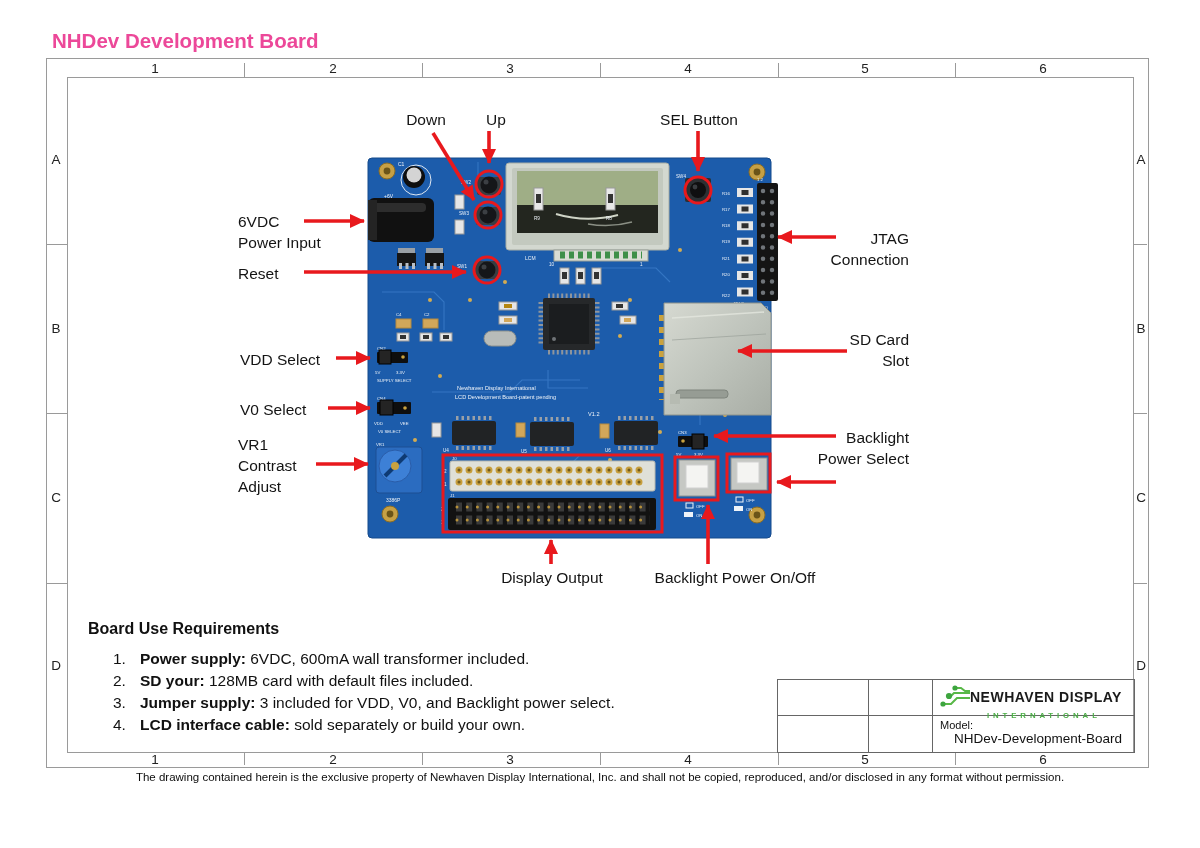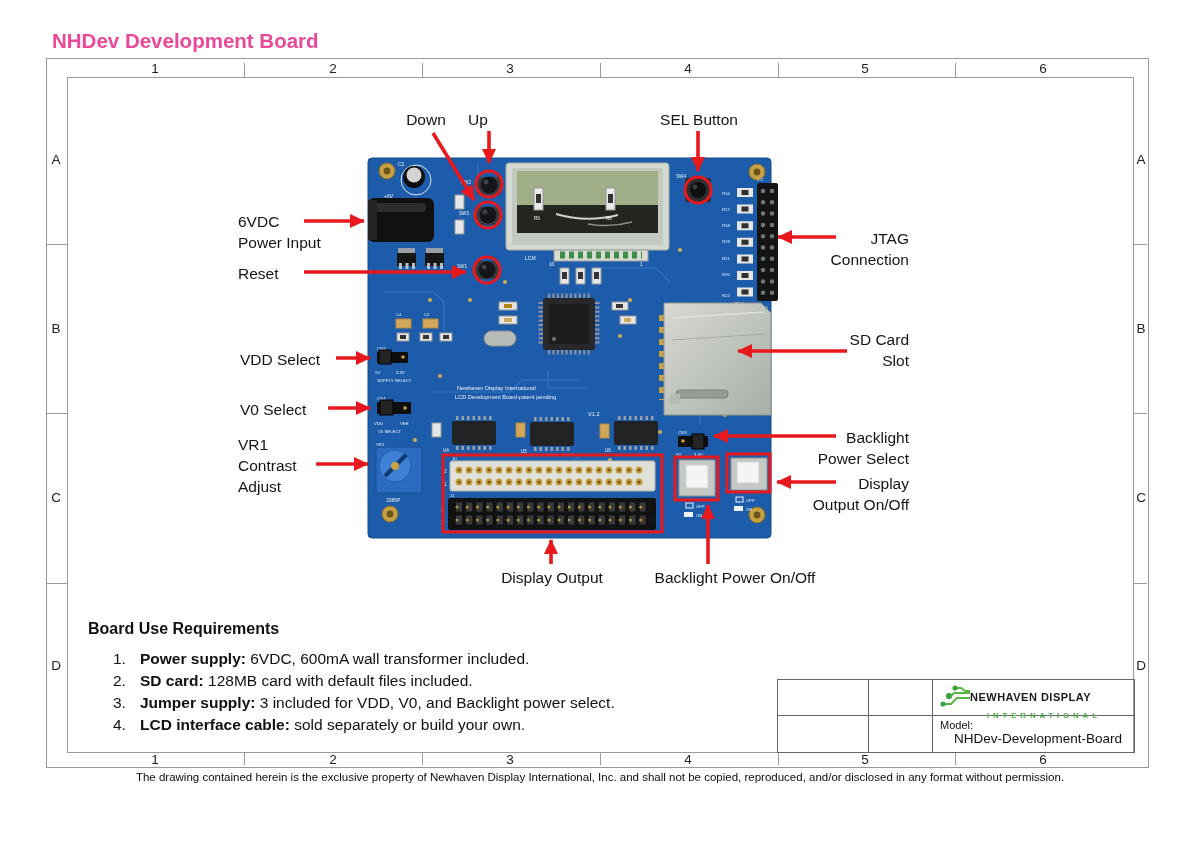--- a/index.html
+++ b/index.html
@@ -20,21 +20,21 @@
   .req-list{position:absolute;left:113px;top:648px;font-size:15.5px;line-height:22px;}
   .req-item{display:flex;}
   .req-num{width:27px;}
   .req-lead{font-weight:bold;white-space:pre;}
   .req-rest{white-space:pre;}
   .tblock{position:absolute;left:777px;top:679px;width:356px;height:72px;border:1px solid #666;}
   .tb-v{position:absolute;top:0;width:1px;height:100%;background:#666;}
   .tb-h{position:absolute;left:0;top:35px;width:100%;height:1px;background:#666;}
   .logo-wrap{position:absolute;left:160px;top:3px;width:194px;height:30px;}
   .logo-row{display:flex;align-items:center;}
-  .brand1{font-size:11px;font-weight:bold;letter-spacing:.5px;color:#1a1a1a;}
+  .brand1{font-size:14px;font-weight:bold;letter-spacing:.5px;color:#1a1a1a;}
   .brand2{font-size:7.8px;font-weight:bold;letter-spacing:3.9px;color:#4cae47;margin-left:49px;margin-top:1px;}
   .model-label{position:absolute;left:162px;top:39px;font-size:11px;}
   .model-value{position:absolute;left:176px;top:51px;font-size:13.5px;}
   .footer{position:absolute;left:50px;right:50px;top:771px;text-align:center;font-size:11.5px;color:#0d0d0d;}
   .ss{fill:#eef3f9;font-family:"Liberation Sans",sans-serif;}
   .s4{font-size:4.3px;}.s45{font-size:4.6px;}.s5{font-size:5px;}.s55{font-size:5.6px;}
 </style>
 </head>
 <body>
 
@@ -406,51 +406,49 @@
       <line x1="836" y1="482" x2="777" y2="482" marker-end="url(#ah)"></line>
       <line x1="551" y1="564" x2="551" y2="540" marker-end="url(#ah)"></line>
       <line x1="708" y1="564" x2="708" y2="505" marker-end="url(#ah)"></line>
       <line x1="336" y1="358" x2="370" y2="358" marker-end="url(#ah)"></line>
       <line x1="328" y1="408" x2="370" y2="408" marker-end="url(#ah)"></line>
       <line x1="316" y1="464" x2="368" y2="464" marker-end="url(#ah)"></line>
     </g>
   </svg>
 
   <div class="lbl c" style="left:386px;top:109px;width:80px;">Down</div>
-  <div class="lbl c" style="left:443px;top:109px;width:70px;">Up</div>
+  <div class="lbl c" style="left:461px;top:109px;width:70px;">Up</div>
   <div class="lbl c" style="left:629px;top:109px;width:140px;">SEL Button</div>
   <div class="lbl" style="left:238px;top:211px;">6VDC
 Power Input</div>
   <div class="lbl" style="left:238px;top:263px;">Reset</div>
   <div class="lbl r" style="left:789px;top:228px;width:120px;">JTAG
 Connection</div>
   <div class="lbl r" style="left:789px;top:329px;width:120px;">SD Card
 Slot</div>
   <div class="lbl r" style="left:759px;top:427px;width:150px;">Backlight
 Power Select</div>
-  <div class="lbl r" style="left:759px;top:473px;width:150px;">Display
-Output On/Off</div>
   <div class="lbl c" style="left:472px;top:567px;width:160px;text-align:center;">Display Output</div>
   <div class="lbl c" style="left:635px;top:567px;width:200px;">Backlight Power On/Off</div>
   <div class="lbl" style="left:240px;top:349px;">VDD Select</div>
   <div class="lbl" style="left:240px;top:399px;">V0 Select</div>
   <div class="lbl" style="left:238px;top:434px;">VR1
 Contrast
 Adjust</div>
 
   <div class="req-head">Board Use Requirements</div>
   <div class="req-list">
     <div class="req-item">
       <span class="req-num">1.</span>
         <span class="req-lead">Power supply:</span>
         <span class="req-rest"> 6VDC, 600mA wall transformer included.</span>
     </div>
     <div class="req-item">
       <span class="req-num">2.</span>
-        <span class="req-lead">SD card:</span>
+        <span class="req-lead">SD your:</span>
         <span class="req-rest"> 128MB card with default files included.</span>
     </div>
     <div class="req-item">
       <span class="req-num">3.</span>
         <span class="req-lead">Jumper supply:</span>
         <span class="req-rest"> 3 included for VDD, V0, and Backlight power select.</span>
     </div>
     <div class="req-item">
       <span class="req-num">4.</span>
         <span class="req-lead">LCD interface cable:</span>

